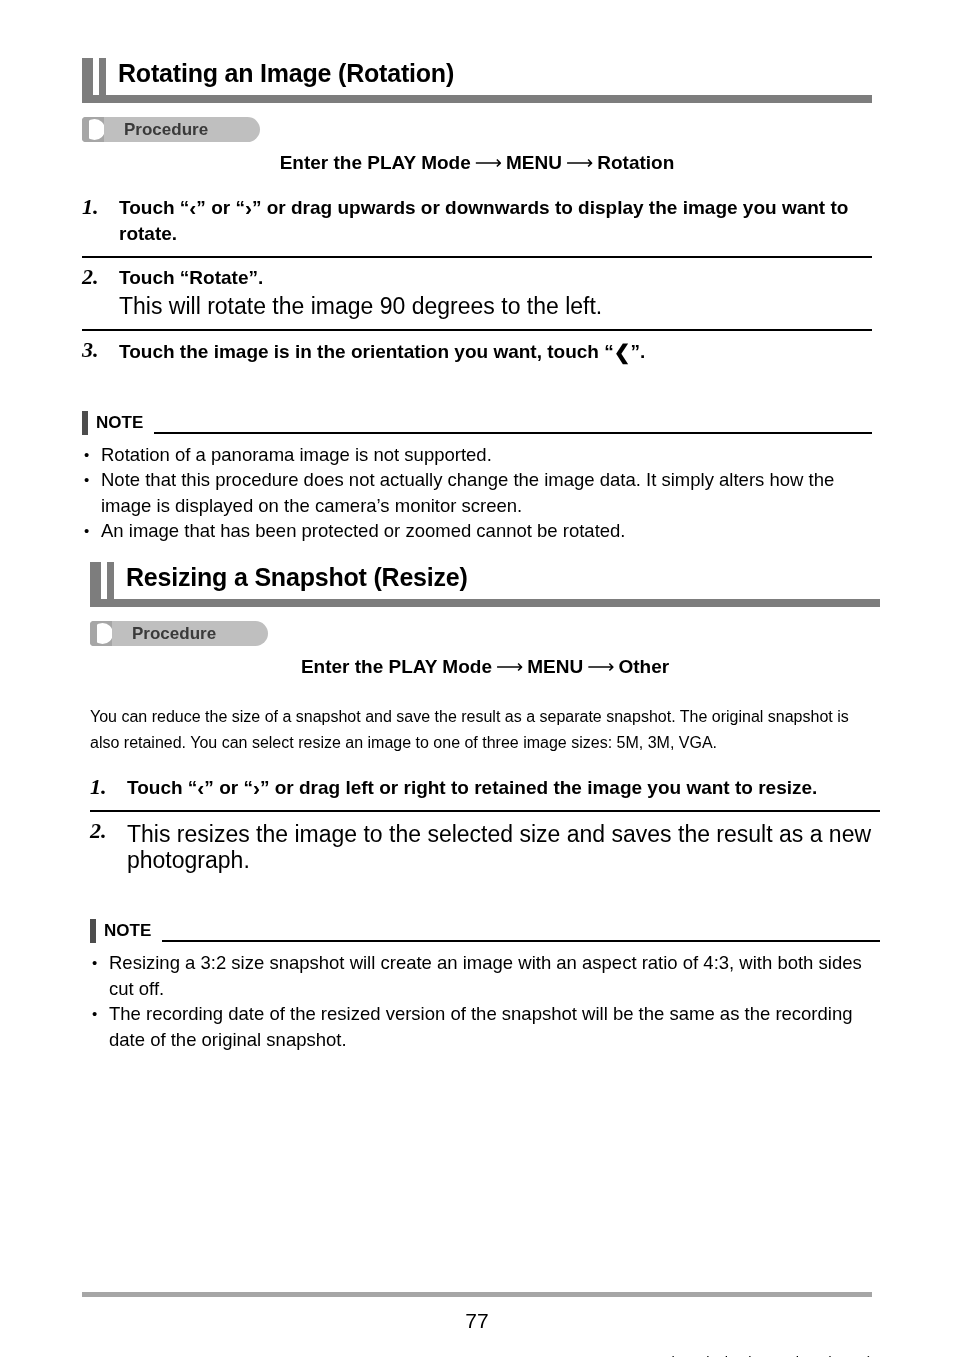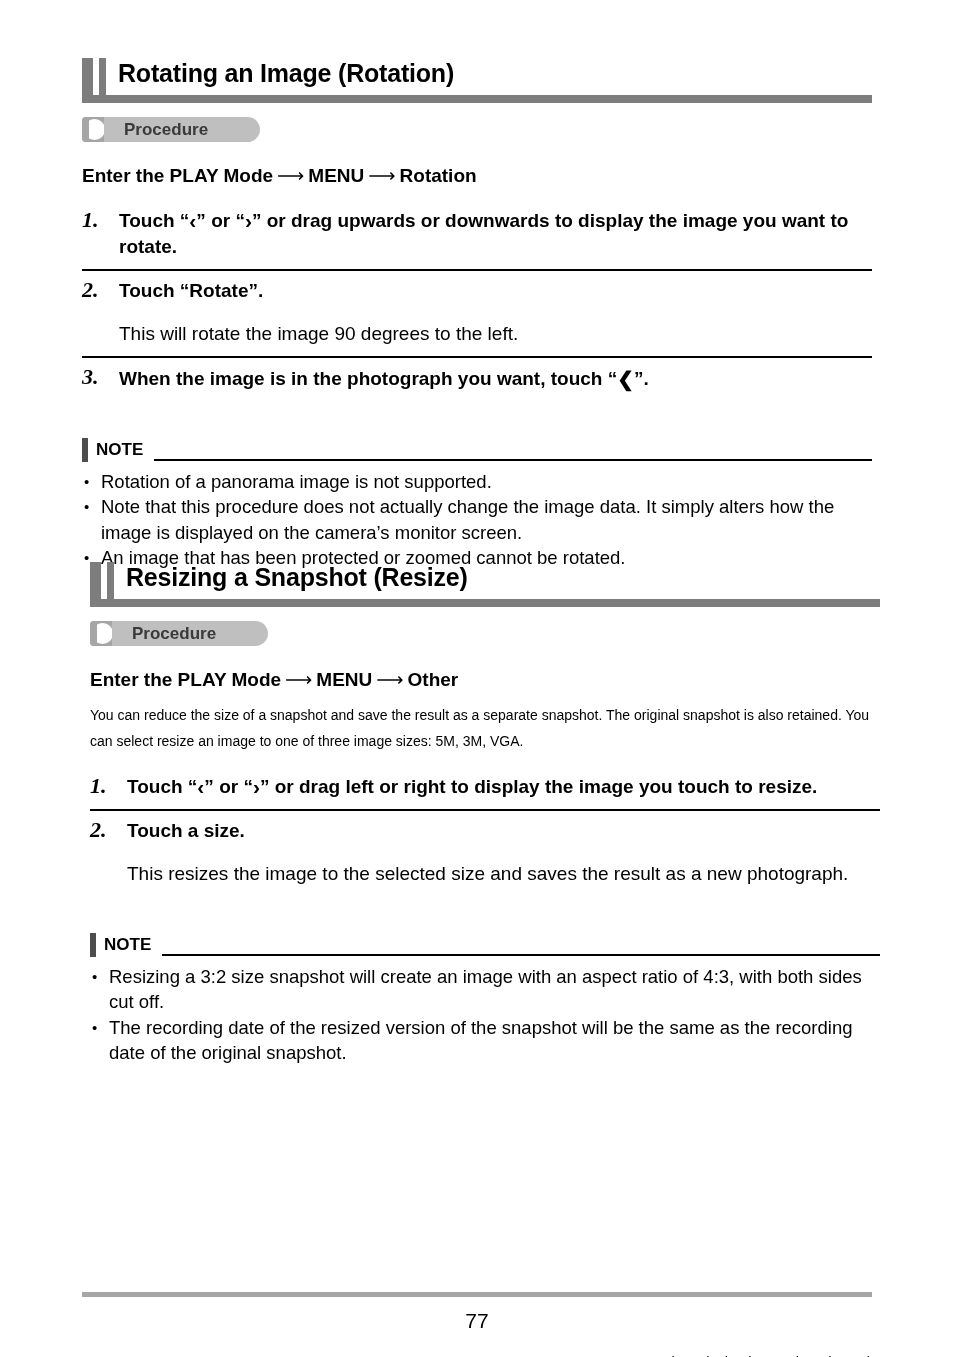--- a/index.html
+++ b/index.html
@@ -123,34 +123,35 @@
     font-size: 17px;
     font-weight: bold;
     color: #3a3a3a;
     line-height: 21px;
   }
 
   
   .menu-path {
     font-size: 19px;
     font-weight: bold;
-    margin-top: 26px;
+    margin-top: 13px;
     line-height: 24px;
     white-space: nowrap;
+    text-align: center;
   }
   .menu-path .arrow {
     font-weight: normal;
     padding: 0 4px;
   }
 
   
   .body-para {
-    font-size: 14px;
+    font-size: 16px;
     line-height: 25.5px;
-    margin-top: 11px;
+    margin-top: 25px;
     width: 790px;
   }
 
   
   .steps {
     margin-top: 13px;
   }
   .step {
     position: relative;
     padding-left: 37px;
@@ -169,23 +170,23 @@
     font-weight: bold;
     font-size: 22px;
     line-height: 26px;
   }
   .step .title {
     font-size: 19px;
     font-weight: bold;
     line-height: 26px;
   }
   .step .desc {
-    font-size: 19px;
+    font-size: 23px;
     line-height: 25.5px;
-    margin-top: 17px;
+    margin-top: 3px;
   }
   .chev {
     font-size: 21px;
     font-weight: bold;
     line-height: 0;
     position: relative;
     top: 1px;
   }
   .chev-heavy {
     font-size: 20px;
@@ -315,21 +316,21 @@
         </div>
 
         <div class="step">
           <div class="num">2.</div>
           <div class="title">Touch “Rotate”.</div>
           <div class="desc">This will rotate the image 90 degrees to the left.</div>
         </div>
 
         <div class="step">
           <div class="num">3.</div>
-          <div class="title"><span>When the image is in the photograph you want, touch “</span><span class="chev-heavy">❮</span><span>”.</span></div>
+          <div class="title"><span>Touch the image is in the orientation you want, touch “</span><span class="chev-heavy">❮</span><span>”.</span></div>
         </div>
 
       </div>
 
       <div class="note">
         <div class="note-head">
           <div class="nbar"></div>
           <div class="nlabel">NOTE</div>
           <div class="nrule"></div>
         </div>
@@ -363,26 +364,25 @@
       <div class="menu-path">
         <span>Enter the PLAY Mode</span><span class="arrow">⟶</span><span>MENU</span><span class="arrow">⟶</span><span>Other</span>
       </div>
 
       <div class="body-para">You can reduce the size of a snapshot and save the result as a separate snapshot. The original snapshot is also retained. You can select resize an image to one of three image sizes: 5M, 3M, VGA.</div>
 
       <div class="steps">
 
         <div class="step">
           <div class="num">1.</div>
-          <div class="title"><span>Touch “</span><span class="chev">‹</span><span>” or “</span><span class="chev">›</span><span>” or drag left or right to display the image you touch to resize.</span></div>
+          <div class="title"><span>Touch “</span><span class="chev">‹</span><span>” or “</span><span class="chev">›</span><span>” or drag left or right to retained the image you want to resize.</span></div>
         </div>
 
         <div class="step">
           <div class="num">2.</div>
-          <div class="title">Touch a size.</div>
           <div class="desc">This resizes the image to the selected size and saves the result as a new photograph.</div>
         </div>
 
       </div>
 
       <div class="note">
         <div class="note-head">
           <div class="nbar"></div>
           <div class="nlabel">NOTE</div>
           <div class="nrule"></div>

